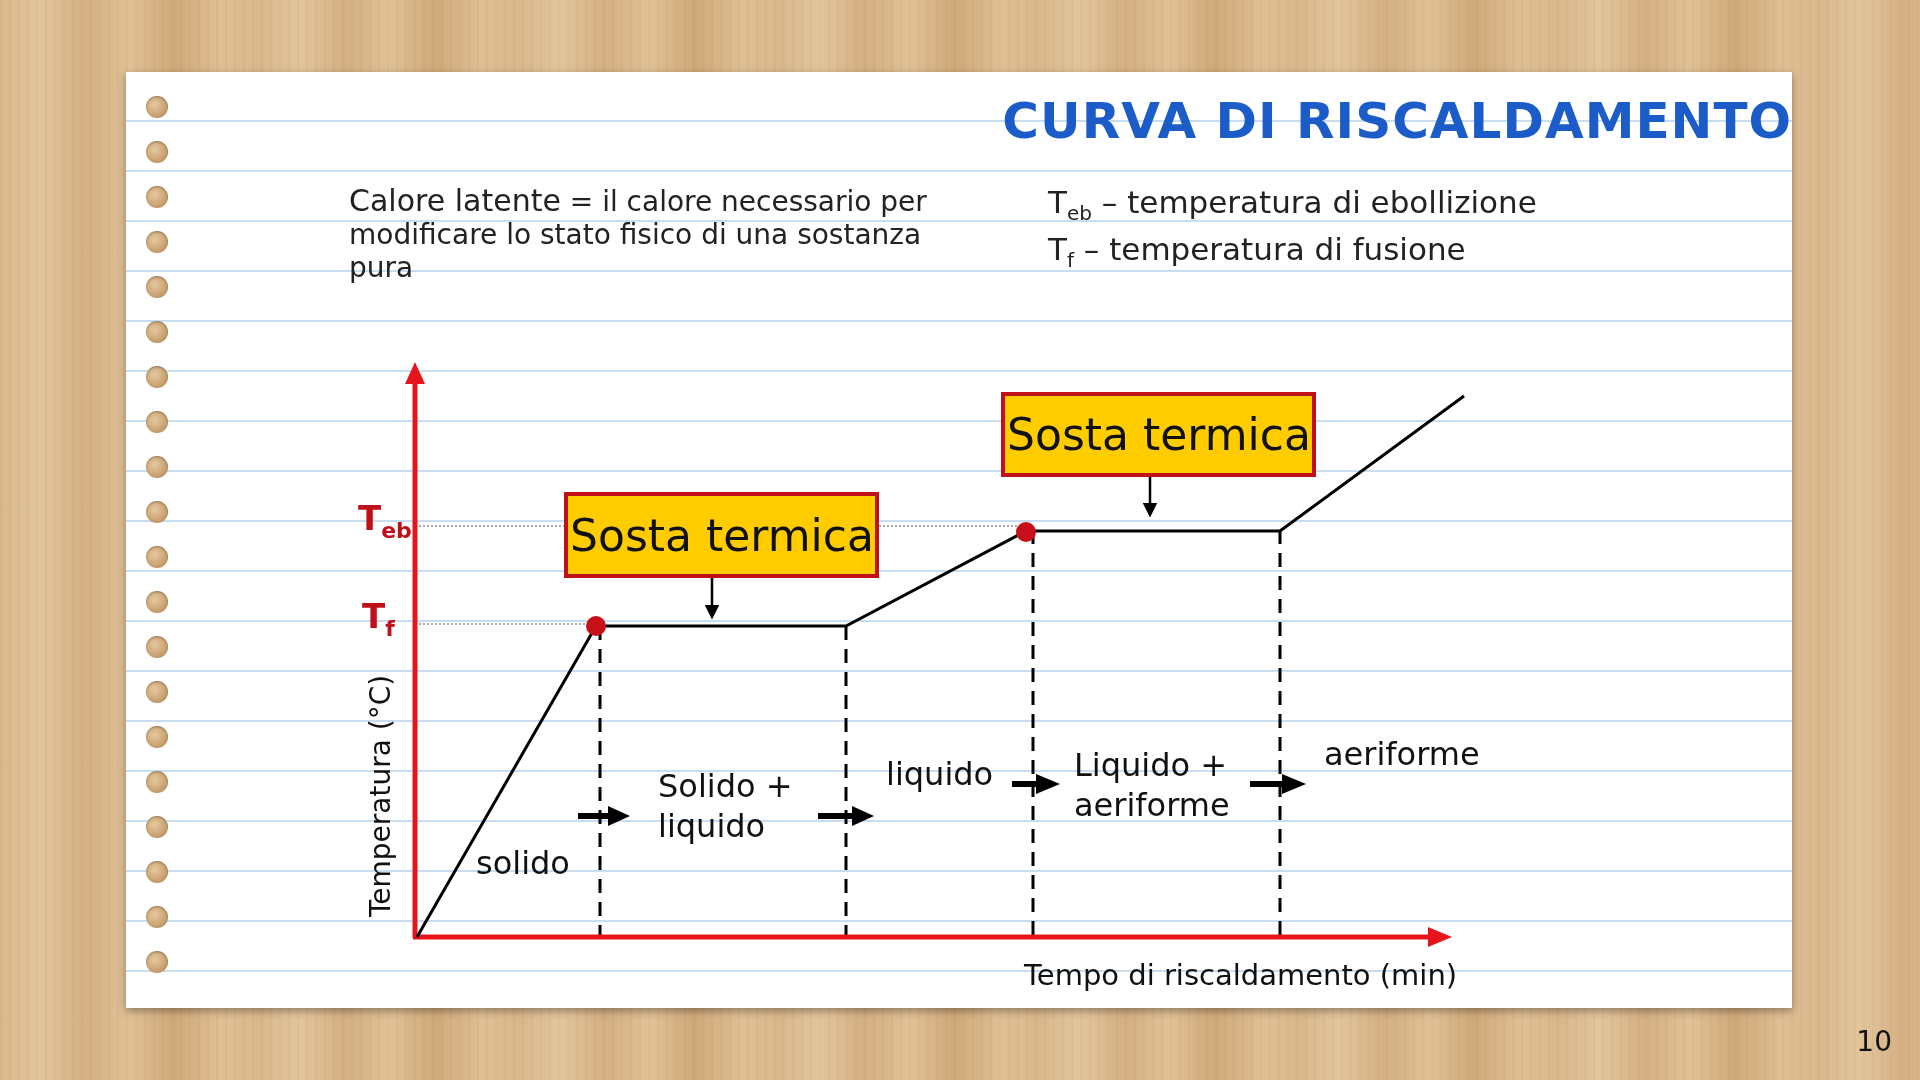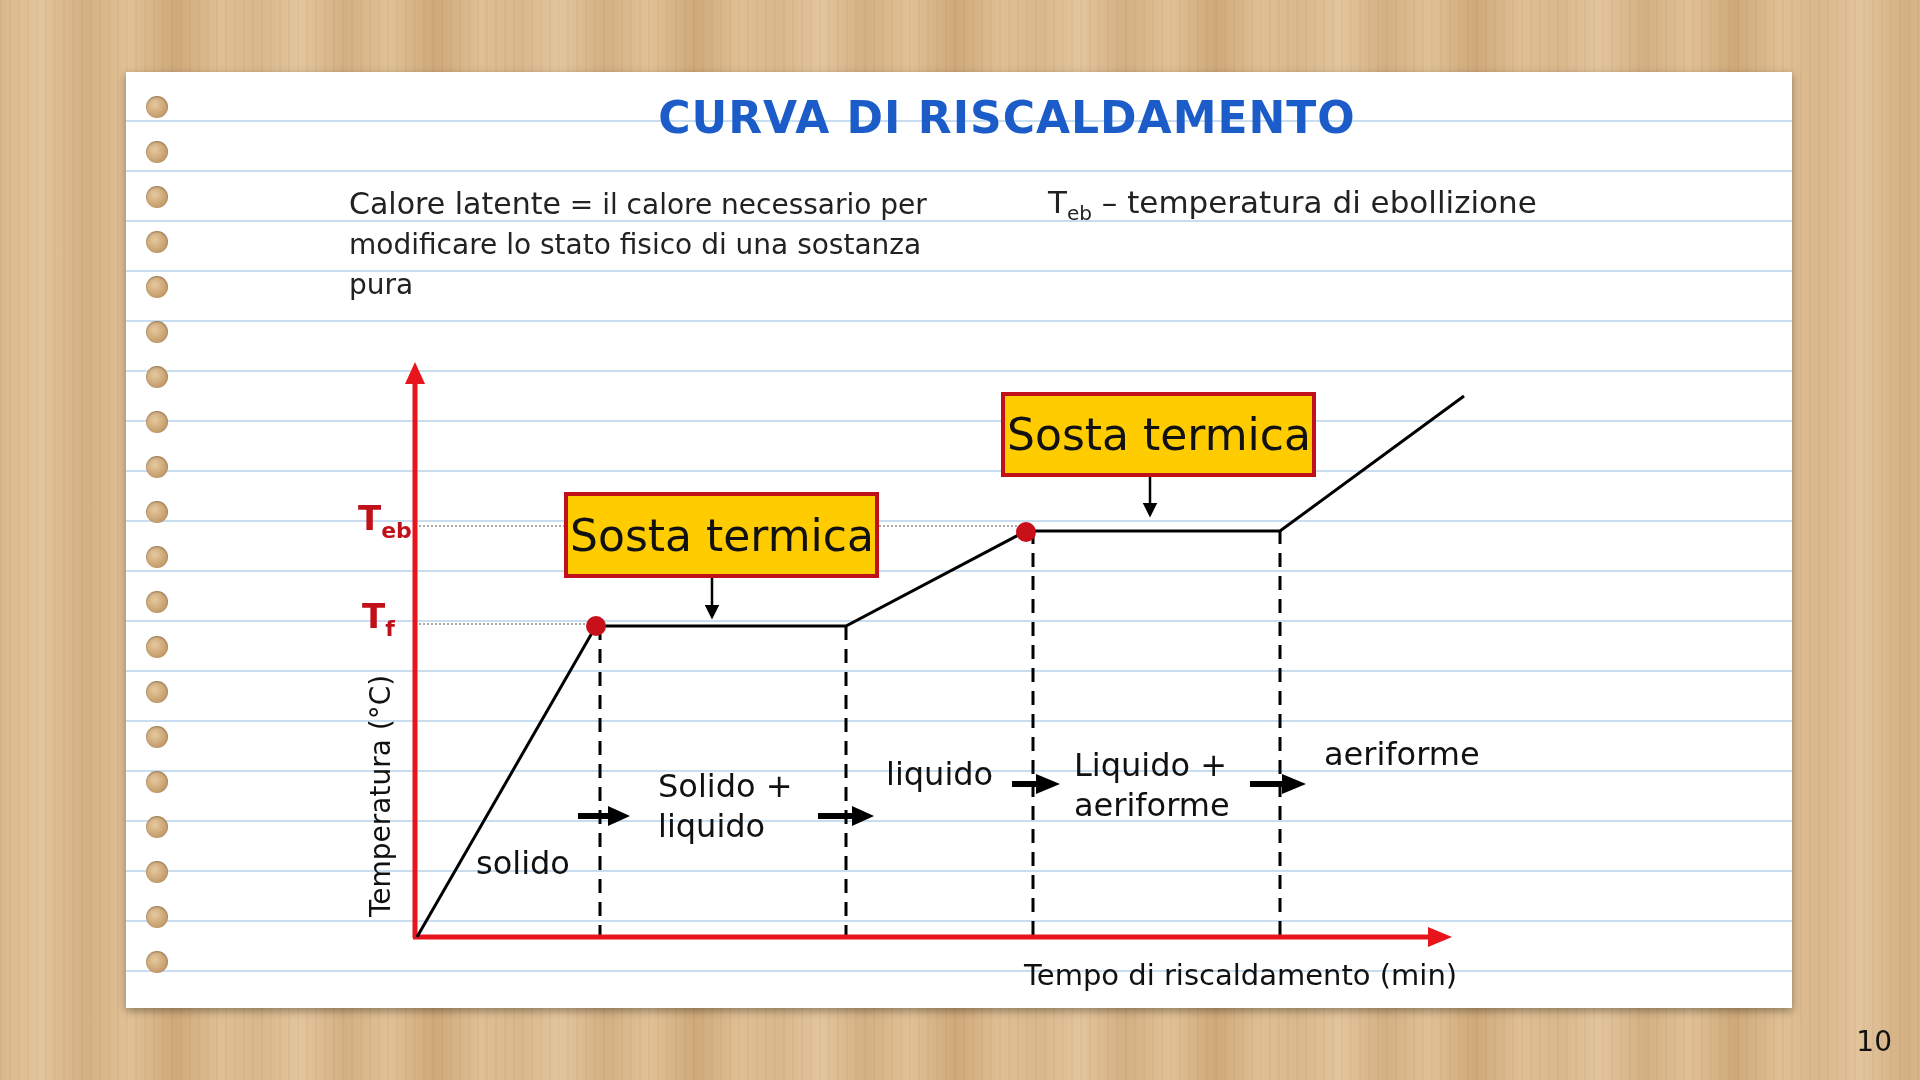--- a/index.html
+++ b/index.html
@@ -19,27 +19,27 @@
     background:#ffffff;
     box-shadow: 0 3px 8px rgba(0,0,0,0.35);
     background-image: repeating-linear-gradient(180deg, transparent 0px, transparent 48px, #c8def0 48px, #c8def0 50px);
   }
   .hole {
     position:absolute; left:20px; width:22px; height:22px; border-radius:50%;
     background: radial-gradient(circle at 40% 40%, #e6c9a0 0%, #c9a170 60%, #a9835a 100%);
     box-shadow: inset 0 1px 2px rgba(0,0,0,0.3);
   }
   .title {
-    position:absolute; left:0; width:100%; top:20px; text-align:center;
+    position:absolute; left:0; width:100%; top:20px; text-align:right;
     font-family:"DejaVu Sans", sans-serif; font-weight:bold;
-    font-size:44px; color:#1b5cc8; letter-spacing:1px;padding-left:48px;
+    font-size:50px; color:#1b5cc8; letter-spacing:1px;
   }
   .defn {
     position:absolute; left:223px; top:112px; width:600px;
-    font-size:28px; line-height:40px; color:#222;
+    font-size:28px; line-height:33px; color:#222;
   }
   .defn b { font-weight:normal; font-size:30px; }
   .legend {
     position:absolute; left:922px; top:112px;
     font-size:31px; line-height:36px; color:#222;
   }
   .legend sub { font-size:20px; }
   svg.chart { position:absolute; left:0; top:0; }
   .page-num {
     position:absolute; right:28px; bottom:22px; font-size:28px; color:#111;
@@ -78,20 +78,24 @@
 
   <div class="defn">
     <b>Calore latente</b>
     <span>= il calore necessario per modificare lo stato fisico di una sostanza pura</span>
   </div>
 
   <div class="legend">
     <div>
       <span>T</span><sub>eb</sub>
       <span>– temperatura di ebollizione</span>
+    </div>
+    <div>
+      <span>T</span><sub>f</sub>
+      <span>– temperatura di fusione</span>
     </div>
   </div>
 </div>
 
 <svg class="chart" width="1920" height="1080" viewBox="0 0 1920 1080">
   <defs>
     <marker id="arrBlk" markerWidth="6" markerHeight="6" refX="3" refY="3" orient="auto">
       <path d="M0,0 L6,3 L0,6 z" fill="#000"></path>
     </marker>
   </defs>

